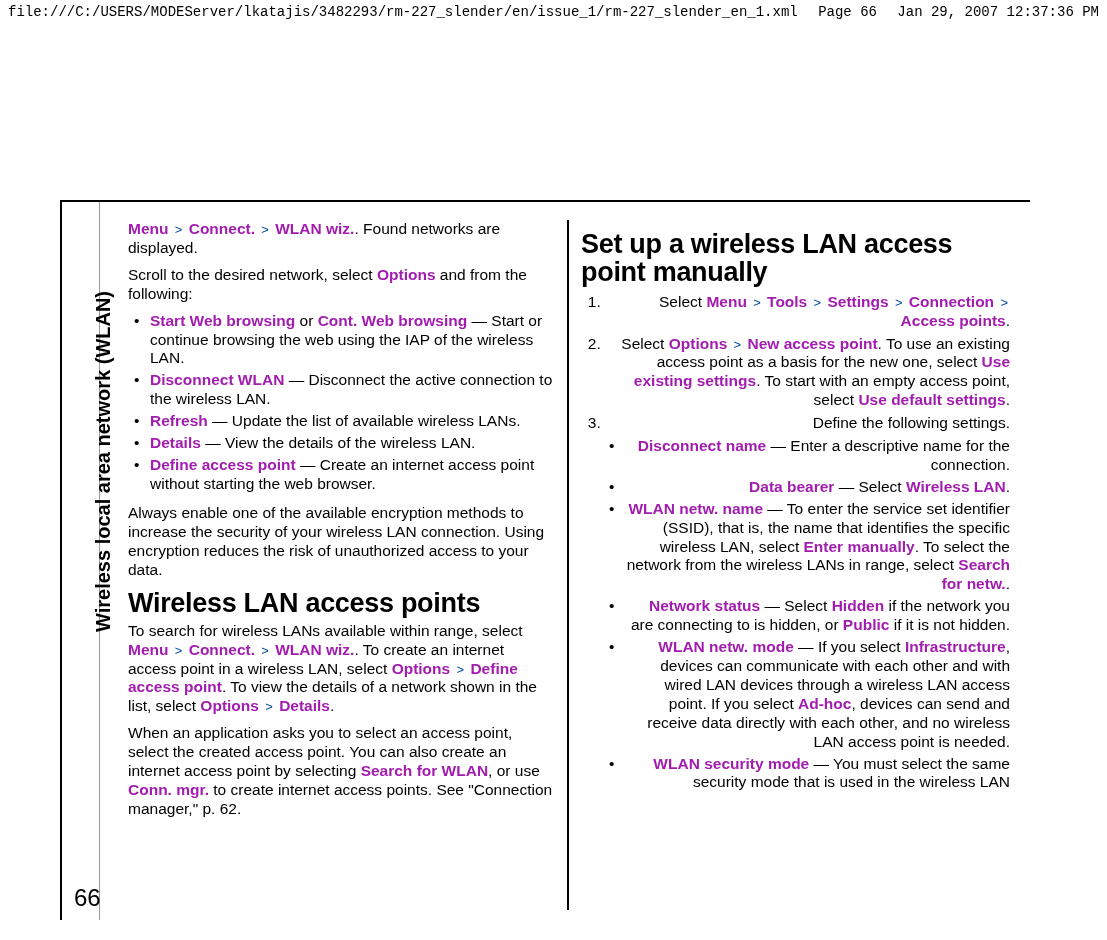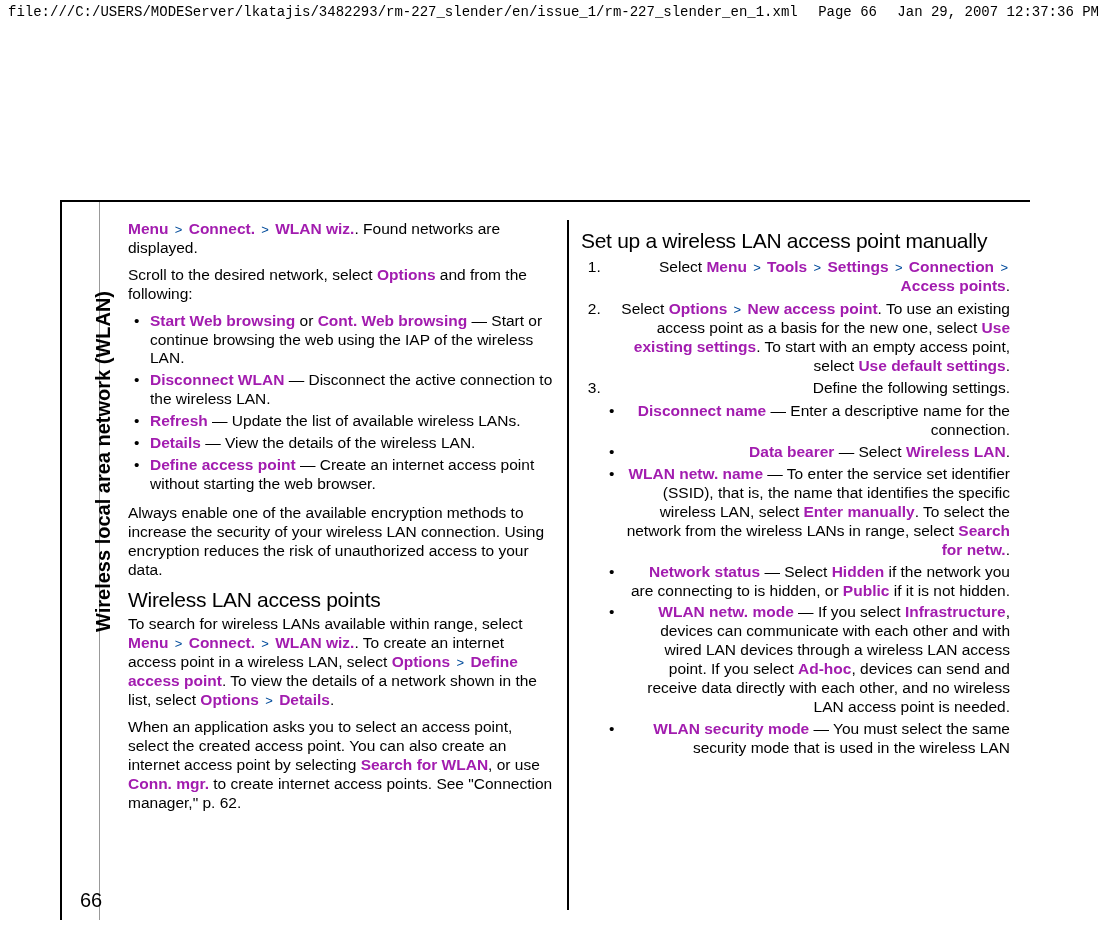--- a/index.html
+++ b/index.html
@@ -38,22 +38,22 @@
     transform-origin: left top;
     white-space: nowrap;
     font-weight: bold;
     font-size: 20px;
     left: 30px;
     top: 430px;
   }
   .page-number {
     position: absolute;
     bottom: 8px;
-    left: 18px;
-    font-size: 20px;
+    left: 12px;
+    font-size: 24px;
   }
   .columns {
     flex: 1;
     display: flex;
     padding: 18px 8px 10px 16px;
     gap: 0;
   }
   .column {
     width: 50%;
     padding: 0 12px;
@@ -62,22 +62,22 @@
   }
   .column.left { border-right: 2px solid #000; }
   .column p { margin-bottom: 8px; }
   .column ul { list-style: none; margin: 6px 0 10px 0; }
   .column ul > li { position: relative; padding-left: 22px; margin-bottom: 3px; }
   .column ul > li::before { content: "•"; position: absolute; left: 6px; top: 0; }
   .column ol { list-style: decimal; padding-left: 24px; margin: 6px 0 10px 0; }
   .column ol > li { margin-bottom: 4px; padding-left: 2px; text-align: right; }
   .column ol ul { margin-top: 4px; margin-left: -4px; }
   h2.section {
-    font-weight: normal;
-    font-size: 21px;
+    font-weight: bold;
+    font-size: 27px;
     margin: 10px 0 4px 0;
     line-height: 1.05;
     letter-spacing: -0.3px;
   }
   .ui { color: #a21caf; font-weight: bold; }
   .gt { color: #004b9b; font-weight: normal; font-size: 13px; padding: 0 2px; }
 </style>
 </head>
 <body>
 

